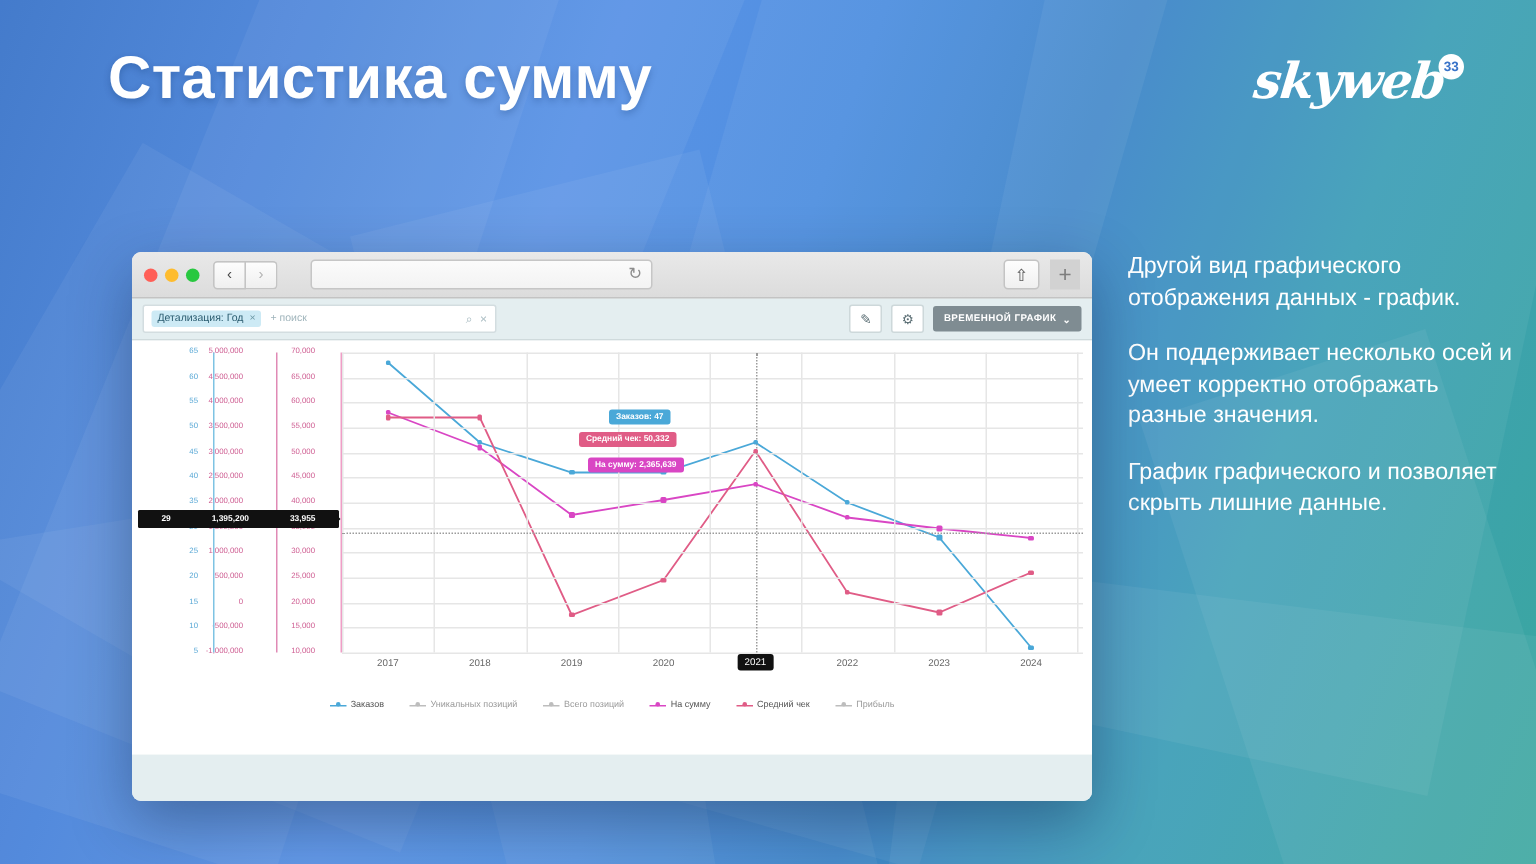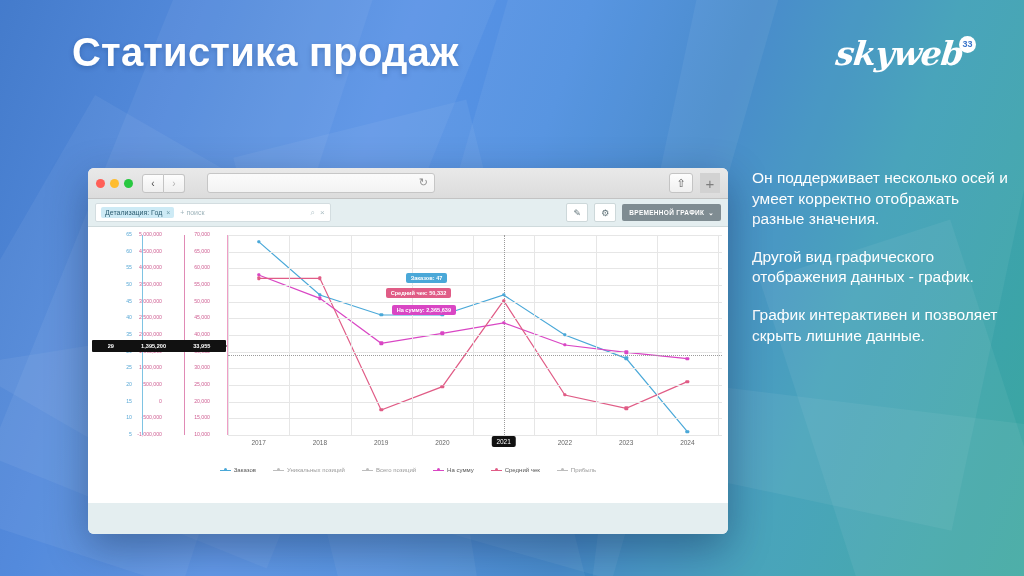--- a/index.html
+++ b/index.html
@@ -127,30 +127,30 @@
   <div class="facet f2"></div>
   <div class="facet f3"></div>
   <div class="facet f4"></div>
   <div class="facet f5"></div>
   <div class="facet f6"></div>
   <div class="facet f7"></div>
   <div class="facet f8"></div>
   <div class="facet f9"></div>
 </div>
 
-<div class="page-title">Статистика продаж</div>
+<div class="page-title">Статистика сумму</div>
 
 <div class="logo">
   <span class="mark">skyweb</span><span class="badge">33</span>
 </div>
 
 <div class="copy">
+  <p>Другой вид графического отображения данных - график.</p>
   <p>Он поддерживает несколько осей и умеет корректно отображать разные значения.</p>
-  <p>Другой вид графического отображения данных - график.</p>
-  <p>График интерактивен и позволяет скрыть лишние данные.</p>
+  <p>График графического и позволяет скрыть лишние данные.</p>
 </div>
 
 <div class="win">
 
   <div class="titlebar">
     <div class="lights">
       <i class="lr"></i>
       <i class="ly"></i>
       <i class="lg"></i>
     </div>

